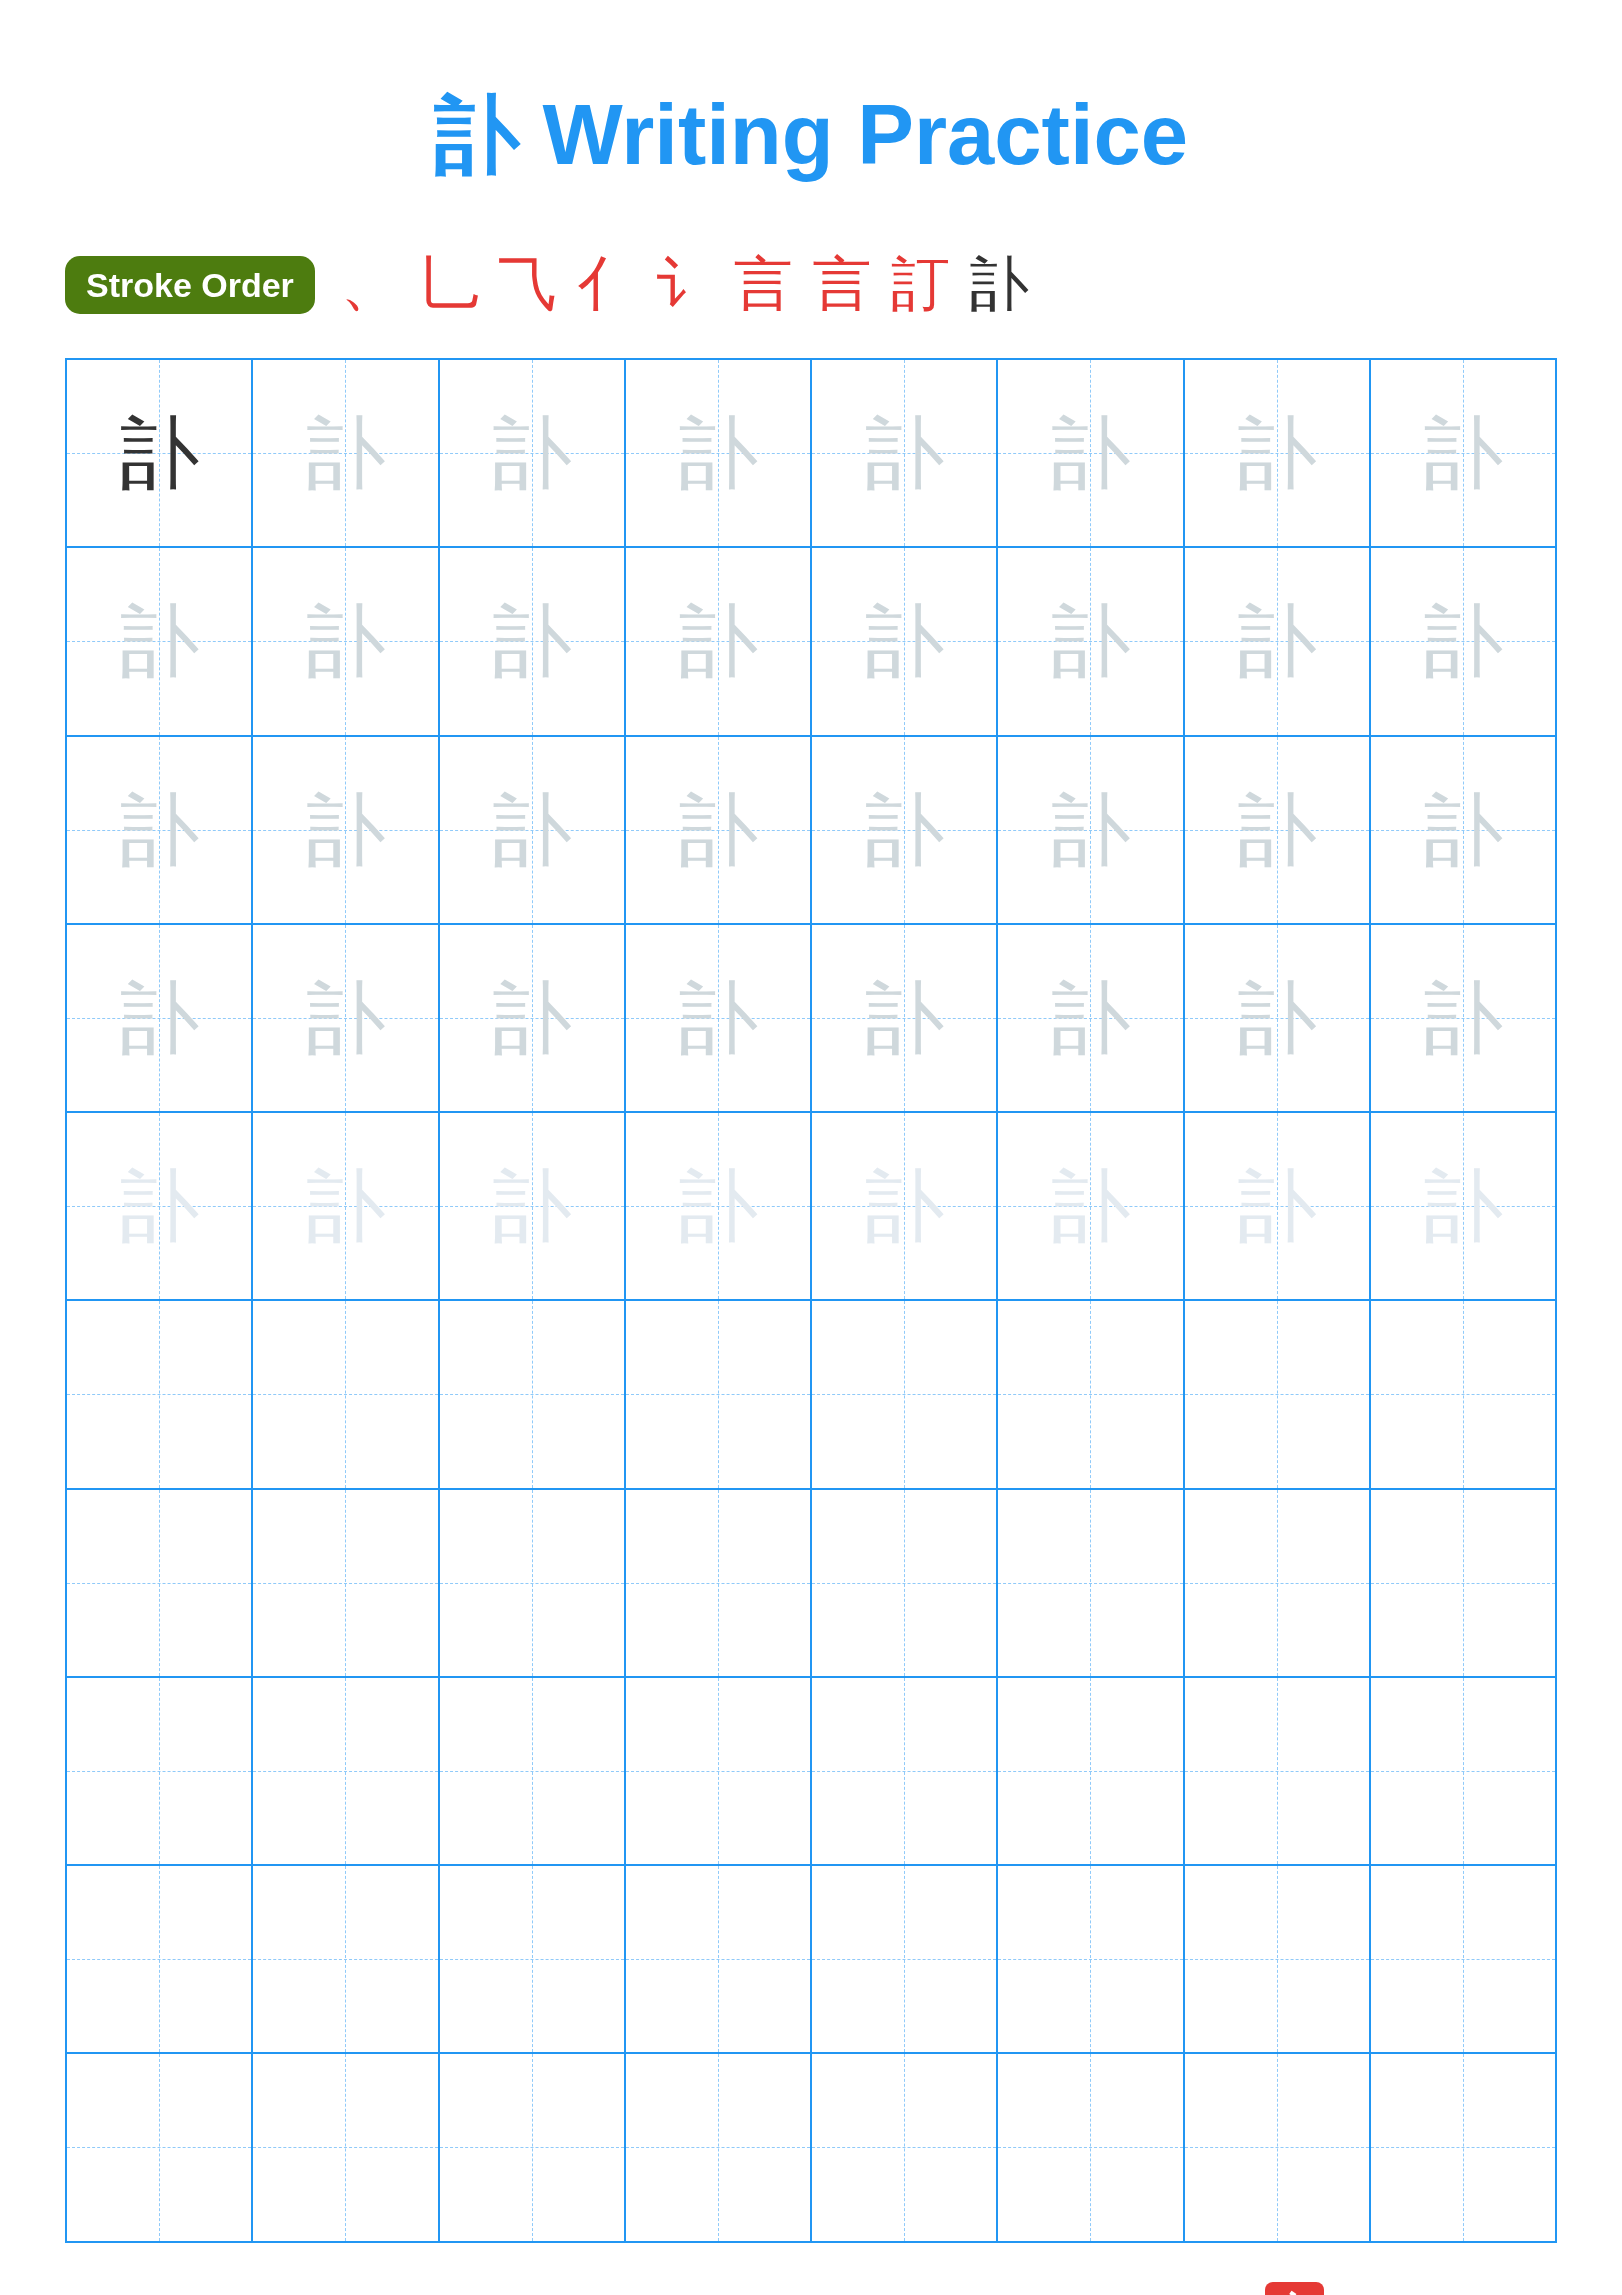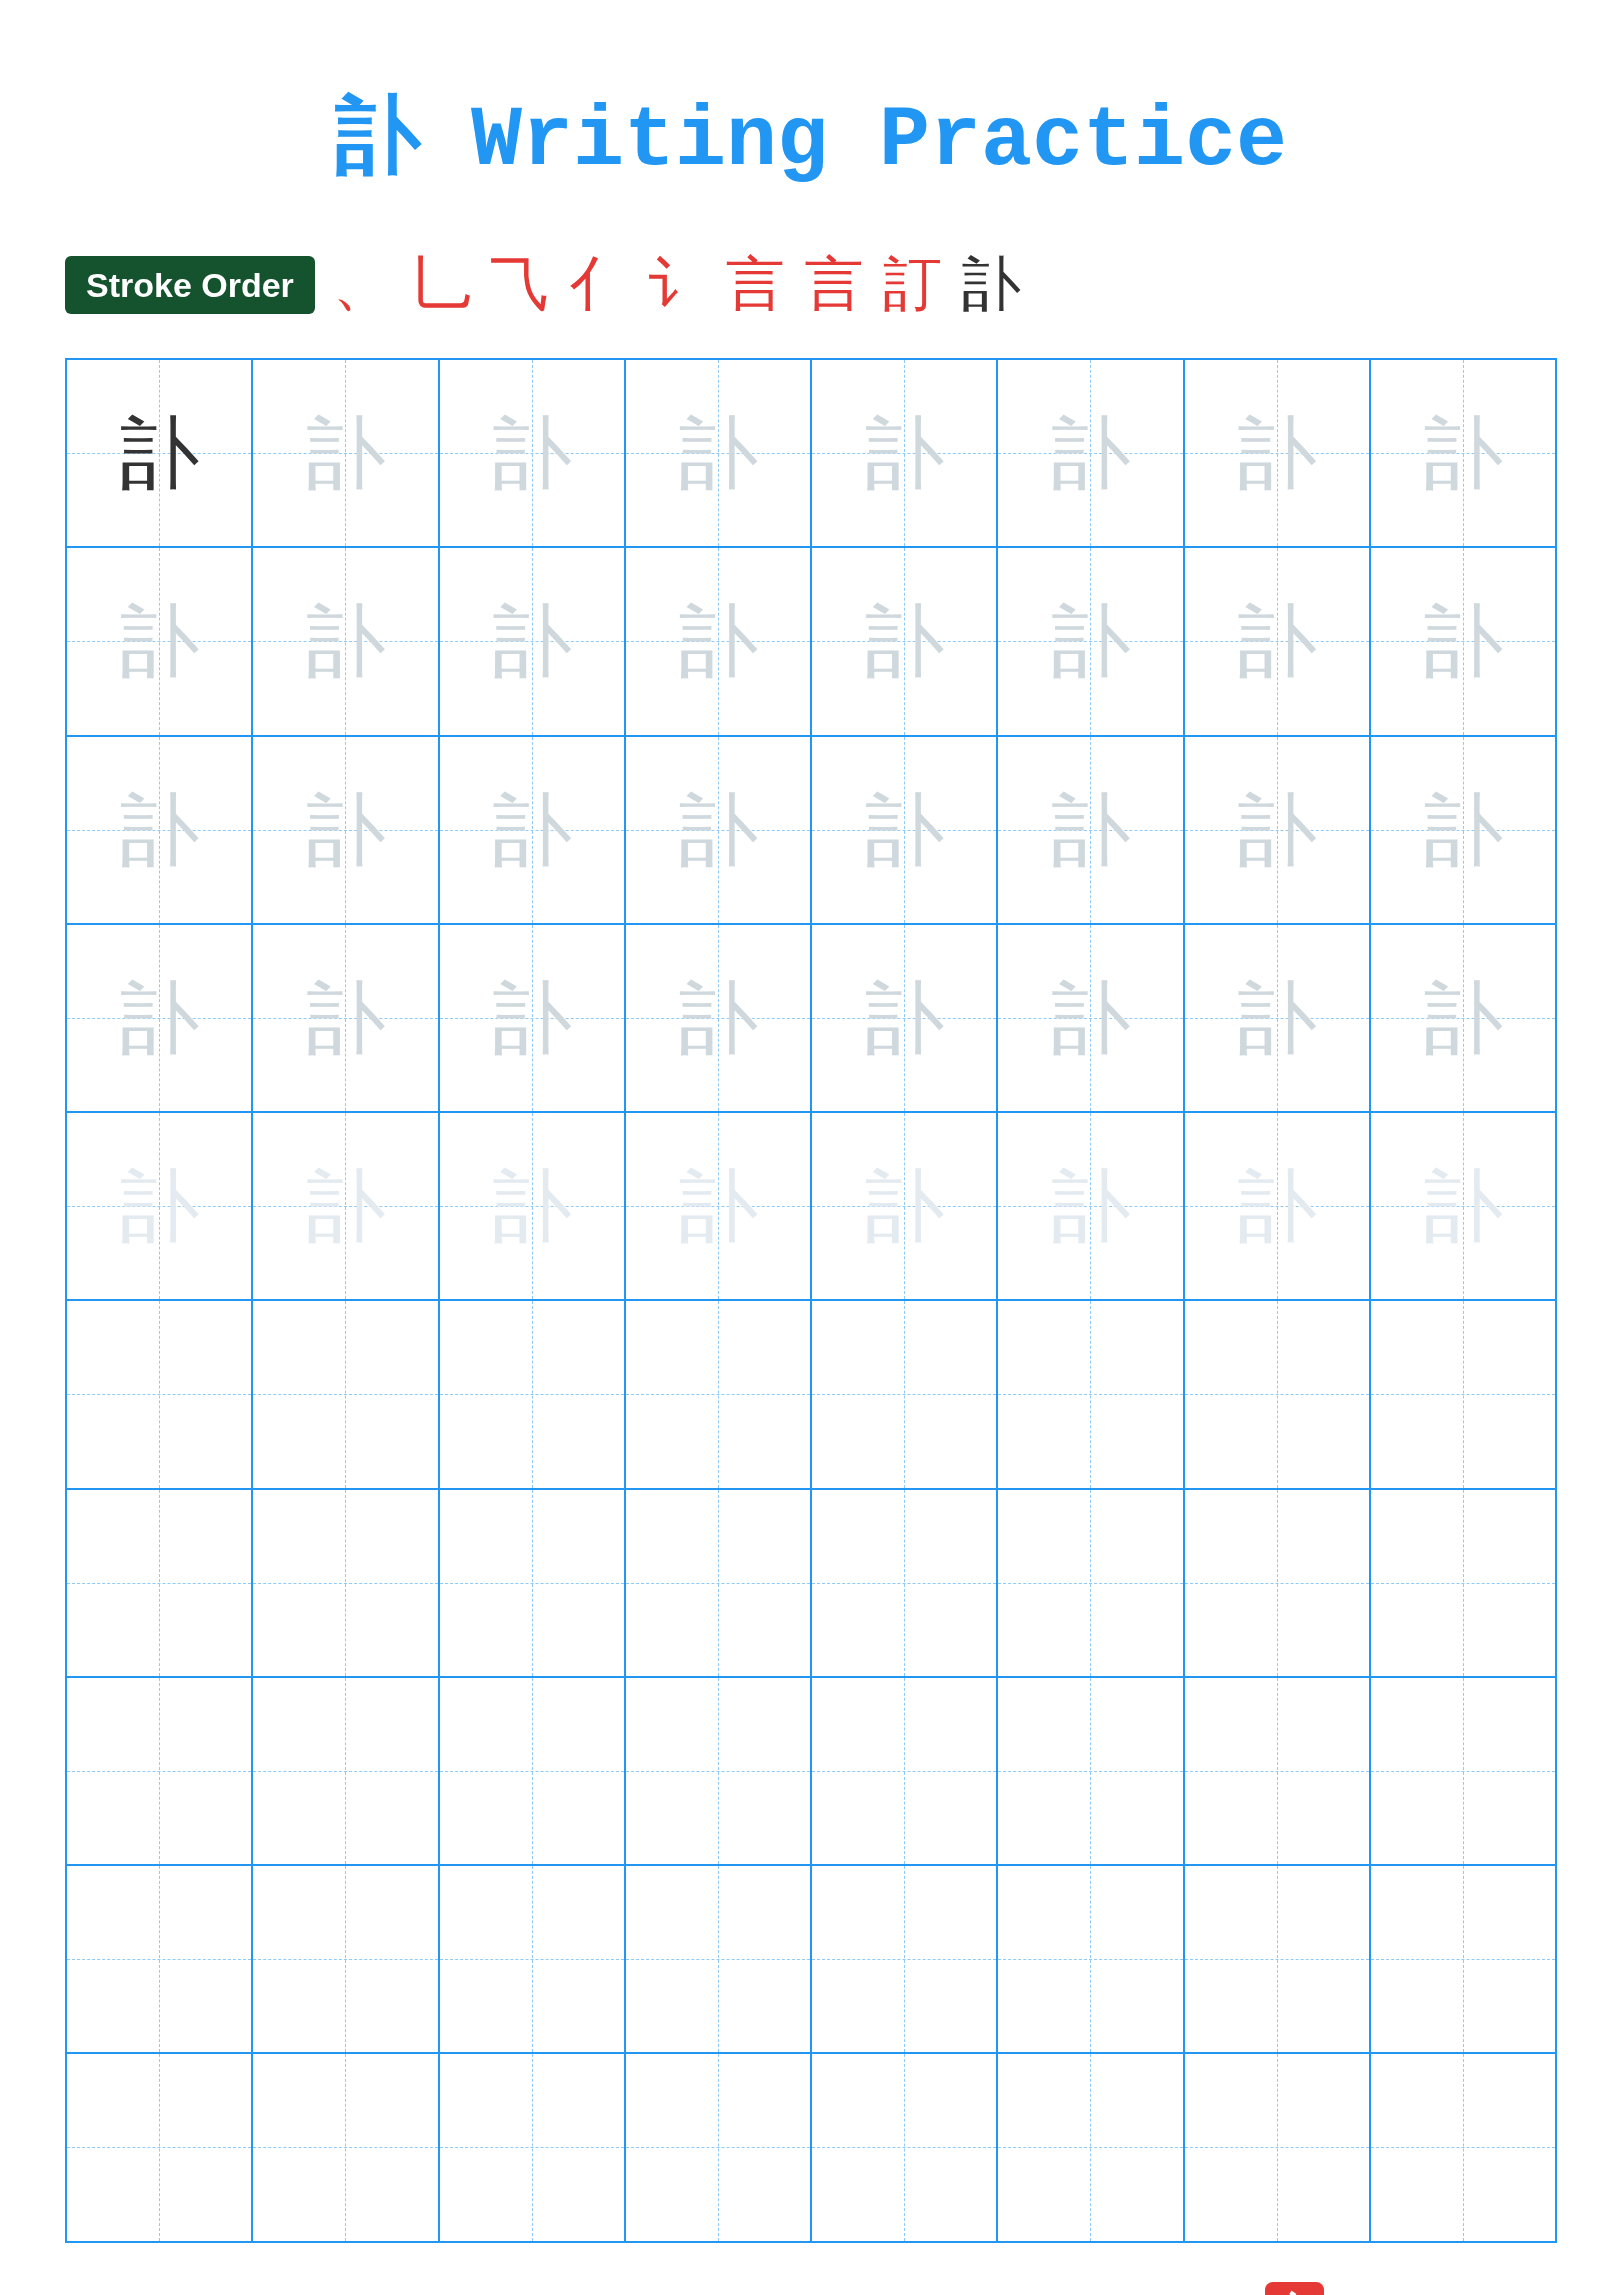--- a/index.html
+++ b/index.html
@@ -21,40 +21,40 @@
       align-items: center;
       padding: 52px 65px 52px 65px;
     }
 
     .title {
       font-size: 85px;
       font-weight: bold;
       color: #2196F3;
       margin-bottom: 52px;
       margin-top: 26px;
-      font-family: Liberation Mono, monospace;
+      font-family: Liberation Sans, sans-serif;
     }
 
     .stroke-order-row {
       display: flex;
       align-items: center;
       width: 100%;
       margin-bottom: 33px;
       gap: 0;
     }
 
     .stroke-order-badge {
-      background: #14532d;
+      background: #4d7c0f;
       color: #fff;
       font-size: 34px;
       font-family: sans-serif;
       font-weight: bold;
       padding: 9.2px 21px;
-      border-radius: 6px;
-      margin-right: 18px;
+      border-radius: 15px;
+      margin-right: 26px;
       white-space: nowrap;
     }
 
     .stroke-order-chars {
       display: flex;
       align-items: center;
       gap: 19.6px;
       font-size: 59px;
       color: #e53935;
     }

